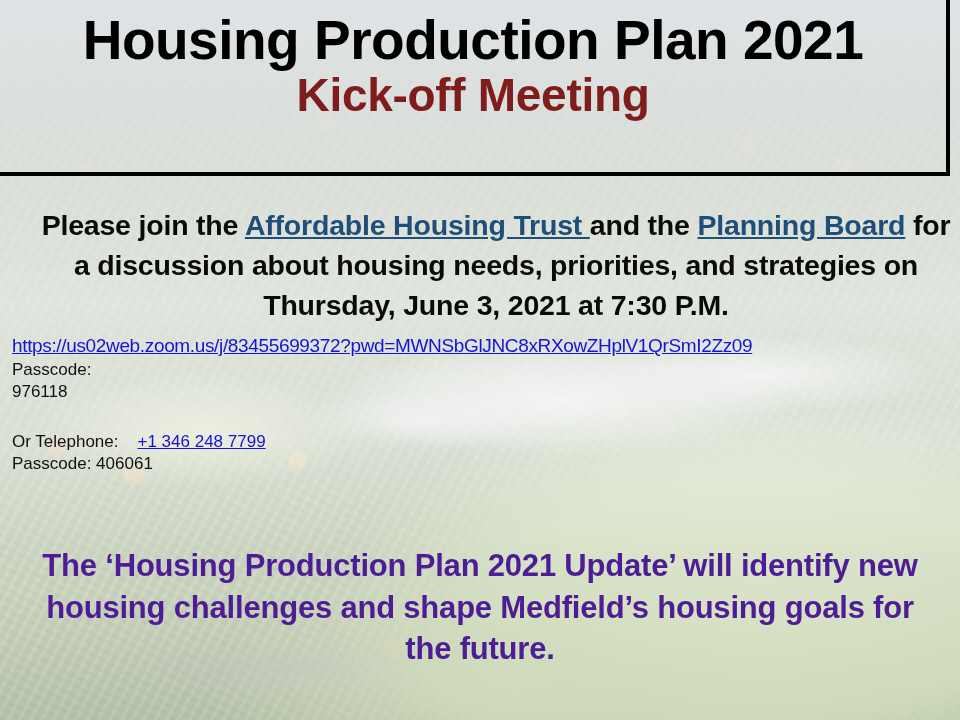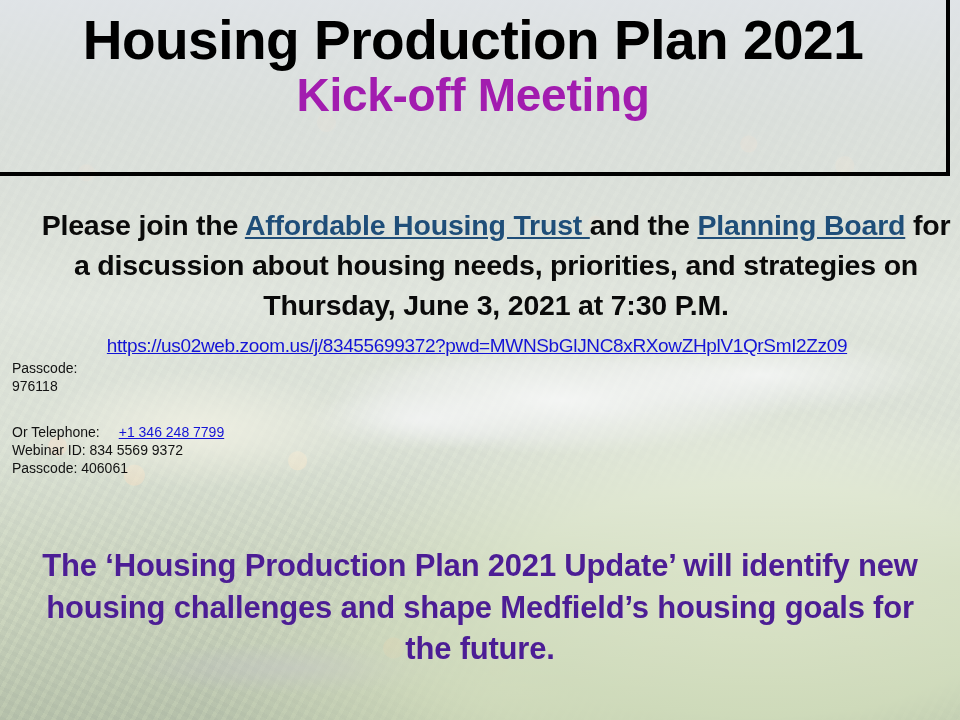--- a/index.html
+++ b/index.html
@@ -112,21 +112,21 @@
     line-height: 1.02;
     color: #000000;
     letter-spacing: -0.5px;
   }
   #title-line-2 {
     margin: 0;
     padding-top: 4px;
     font-size: 46px;
     font-weight: bold;
     line-height: 1.02;
-    color: #a21caf;
+    color: #7f1d1d;
     letter-spacing: -0.3px;
   }
 
   
   #invite {
     position: absolute;
     left: 14px;
     top: 190px;
     width: 932px;
     margin: 16px;
@@ -152,25 +152,24 @@
     font-size: 19.5px;
     line-height: 1.30;
     color: #111111;
   }
   #zoom-url {
     display: block;
     color: #1414d6;
     font-size: 19px;
     white-space: nowrap;
     letter-spacing: -0.35px;
-    text-align: center;
   }
   .detail-line {
     display: block;
-    font-size: 14px;
+    font-size: 17px;
     color: #121212;
   }
   #detail-spacer {
     display: block;
     height: 28px;
   }
   #tel-link {
     color: #1414d6;
     text-decoration: underline;
     margin-left: 19px;
@@ -209,20 +208,19 @@
     <p id="invite">
       <span>Please join  the </span><a class="inline-link" href="#">Affordable Housing Trust </a><span>and the </span><a class="inline-link" href="#">Planning Board</a><span> for a discussion about housing needs, priorities, and strategies on </span><span>Thursday, June 3, 2021 at 7:30 P.M.</span>
     </p>
 
     <div id="zoom-details">
       <a id="zoom-url" href="#">https://us02web.zoom.us/j/83455699372?pwd=MWNSbGlJNC8xRXowZHplV1QrSmI2Zz09</a>
       <span class="detail-line">Passcode:</span>
       <span class="detail-line">976118</span>
       <span id="detail-spacer"></span>
       <span class="detail-line"><span>Or Telephone:</span><a id="tel-link" href="#">+1 346 248 7799</a></span>
-      <span class="detail-line">Webinar ID: 834 5569 9372</span>
       <span class="detail-line">Passcode: 406061</span>
     </div>
 
     <p id="closing">The ‘Housing Production Plan 2021 Update’ will identify new housing challenges and shape Medfield’s housing goals for the future.</p>
 
   </div>
 </div>
 
 </body></html>

